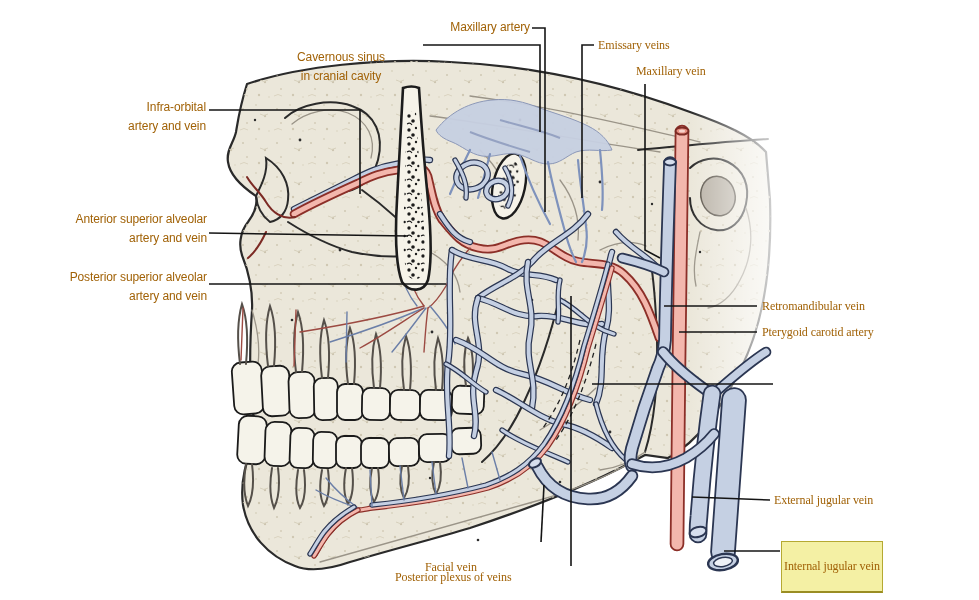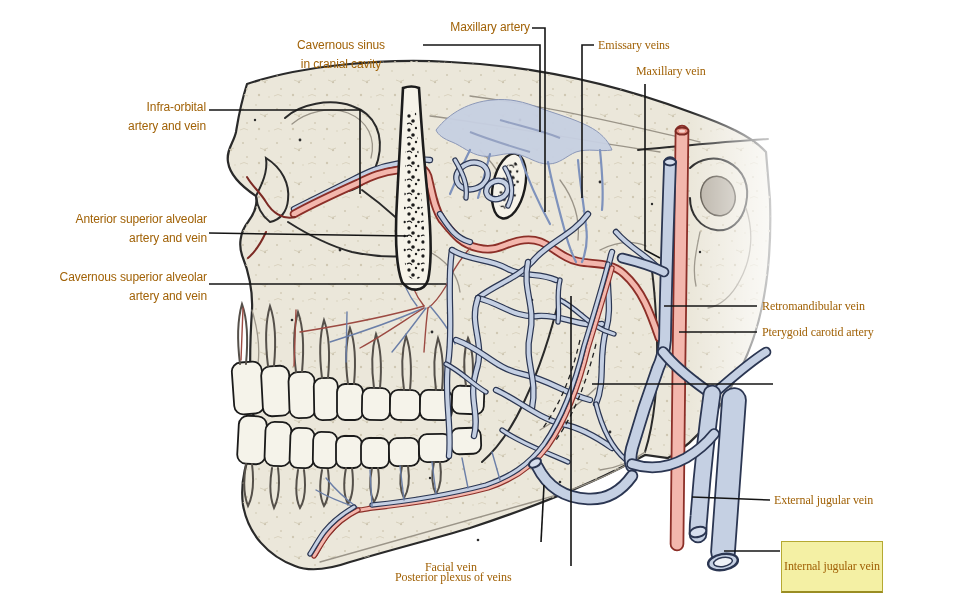--- a/index.html
+++ b/index.html
@@ -341,40 +341,40 @@
     <polyline class="leader" points="770,500 692,497"></polyline>
     <polyline class="leader" points="780,551 724,551"></polyline>
     <polyline class="leader" points="541,542 544,485"></polyline>
     <polyline class="leader" points="571,566 571,296"></polyline>
   </g>
 </svg>
 
 <div class="lbl r" style="left:380px;top:18px;width:150px;">
       <span>Maxillary artery</span>
     </div>
-<div class="lbl c" style="left:262px;top:36px;width:158px;">
+<div class="lbl c" style="left:262px;top:48px;width:158px;">
   <span>Cavernous sinus</span>
       <span>in cranial cavity</span>
 </div>
 <div class="lbl l" style="left:598px;top:36px;">
       <span>Emissary veins</span>
     </div>
 <div class="lbl l" style="left:636px;top:62px;">
       <span>Maxillary vein</span>
     </div>
 <div class="lbl r" style="left:56px;top:98px;width:150px;">
   <span>Infra-orbital</span>
       <span>artery and vein</span>
 </div>
 <div class="lbl r" style="left:10px;top:210px;width:197px;">
   <span>Anterior superior alveolar</span>
       <span>artery and vein</span>
 </div>
 <div class="lbl r" style="left:10px;top:268px;width:197px;">
-  <span>Cavernous superior alveolar</span>
+  <span>Posterior superior alveolar</span>
       <span>artery and vein</span>
 </div>
 <div class="lbl l" style="left:762px;top:297px;">
       <span>Retromandibular vein</span>
     </div>
 <div class="lbl l" style="left:762px;top:323px;">
       <span>Pterygoid carotid artery</span>
     </div>
 <div class="lbl l" style="left:774px;top:491px;">
       <span>External jugular vein</span>

